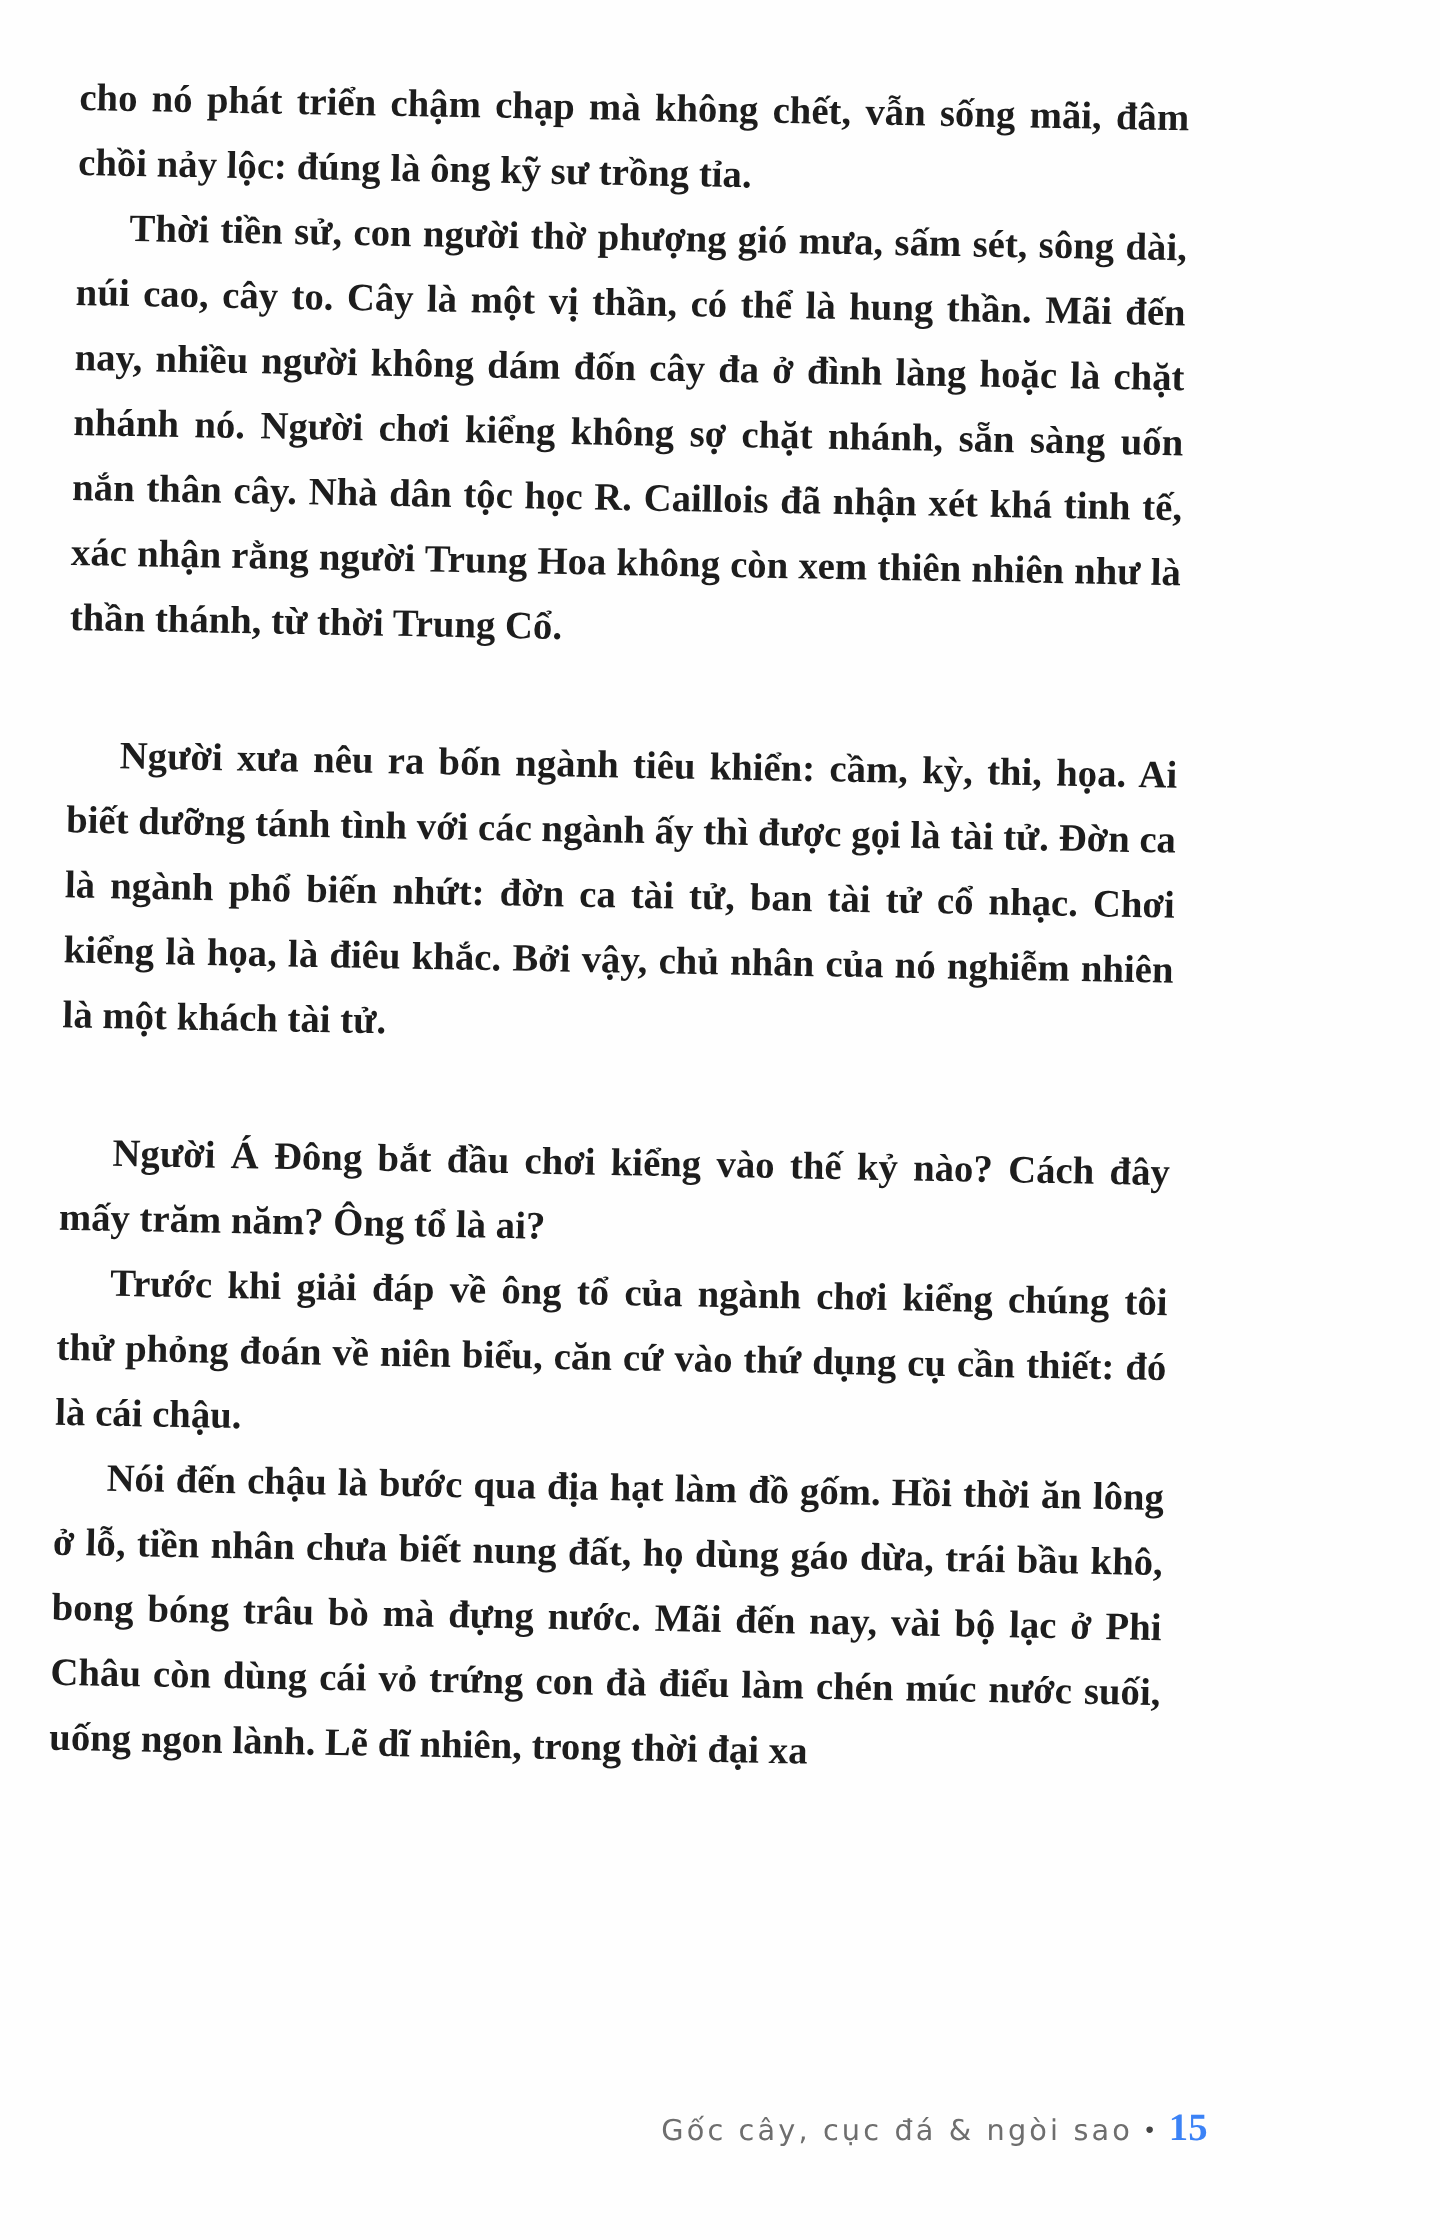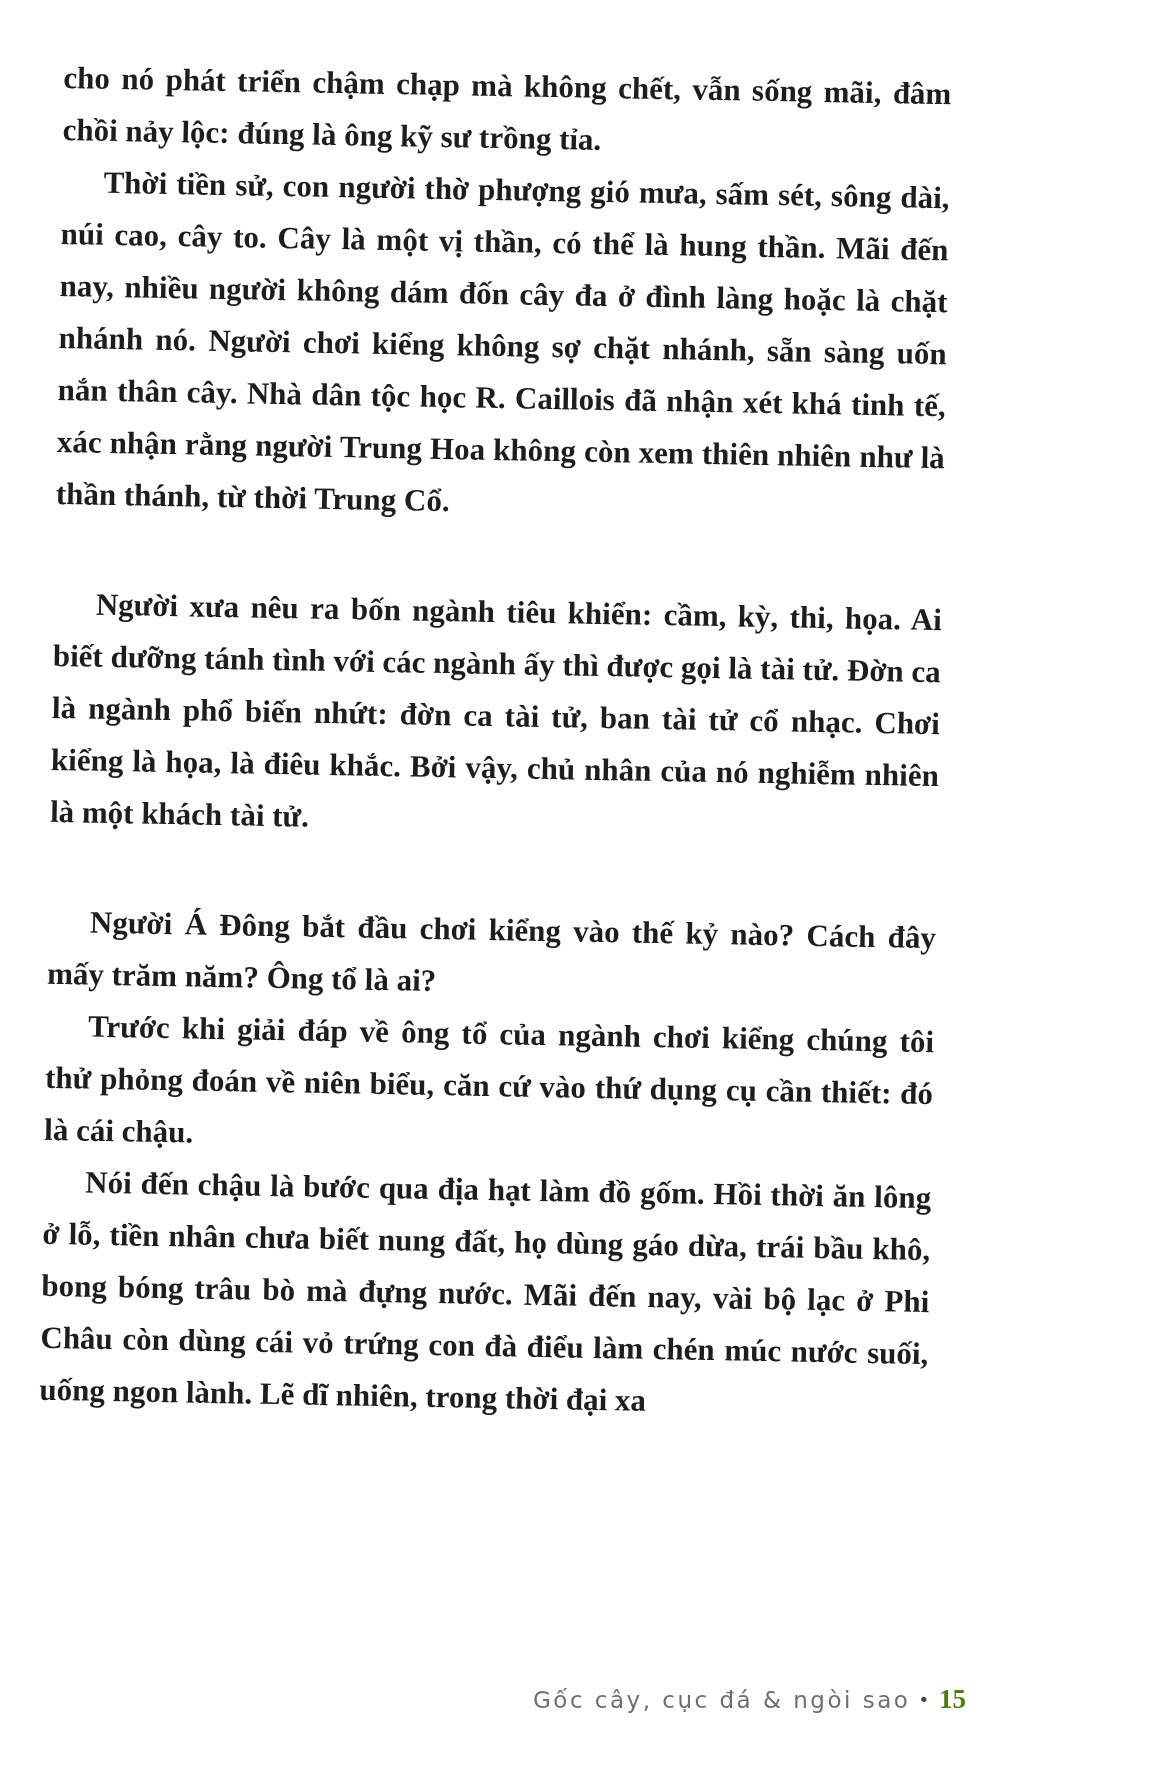--- a/index.html
+++ b/index.html
@@ -53,24 +53,24 @@
     letter-spacing: 2.5px;
   }
   .page-footer .sep {
     color: #444444;
     letter-spacing: 0;
     margin: 0 10px 0 8px;
     font-size: 18px;
     vertical-align: 2px;
   }
   .page-footer .pagenum {
-    color: #4d7c0f;
+    color: #3b82f6;
     font-weight: 700;
     letter-spacing: 0;
-    font-size: 27px;
+    font-size: 31px;
     font-family: "Liberation Serif", serif;
   }
 </style>
 </head>
 <body>
 
 <div class="scan-page">
 
   <div class="page-body">
     <p class="para continuation">cho nó phát triển chậm chạp mà không chết, vẫn sống mãi, đâm chồi nảy lộc: đúng là ông kỹ sư trồng tỉa.</p>

